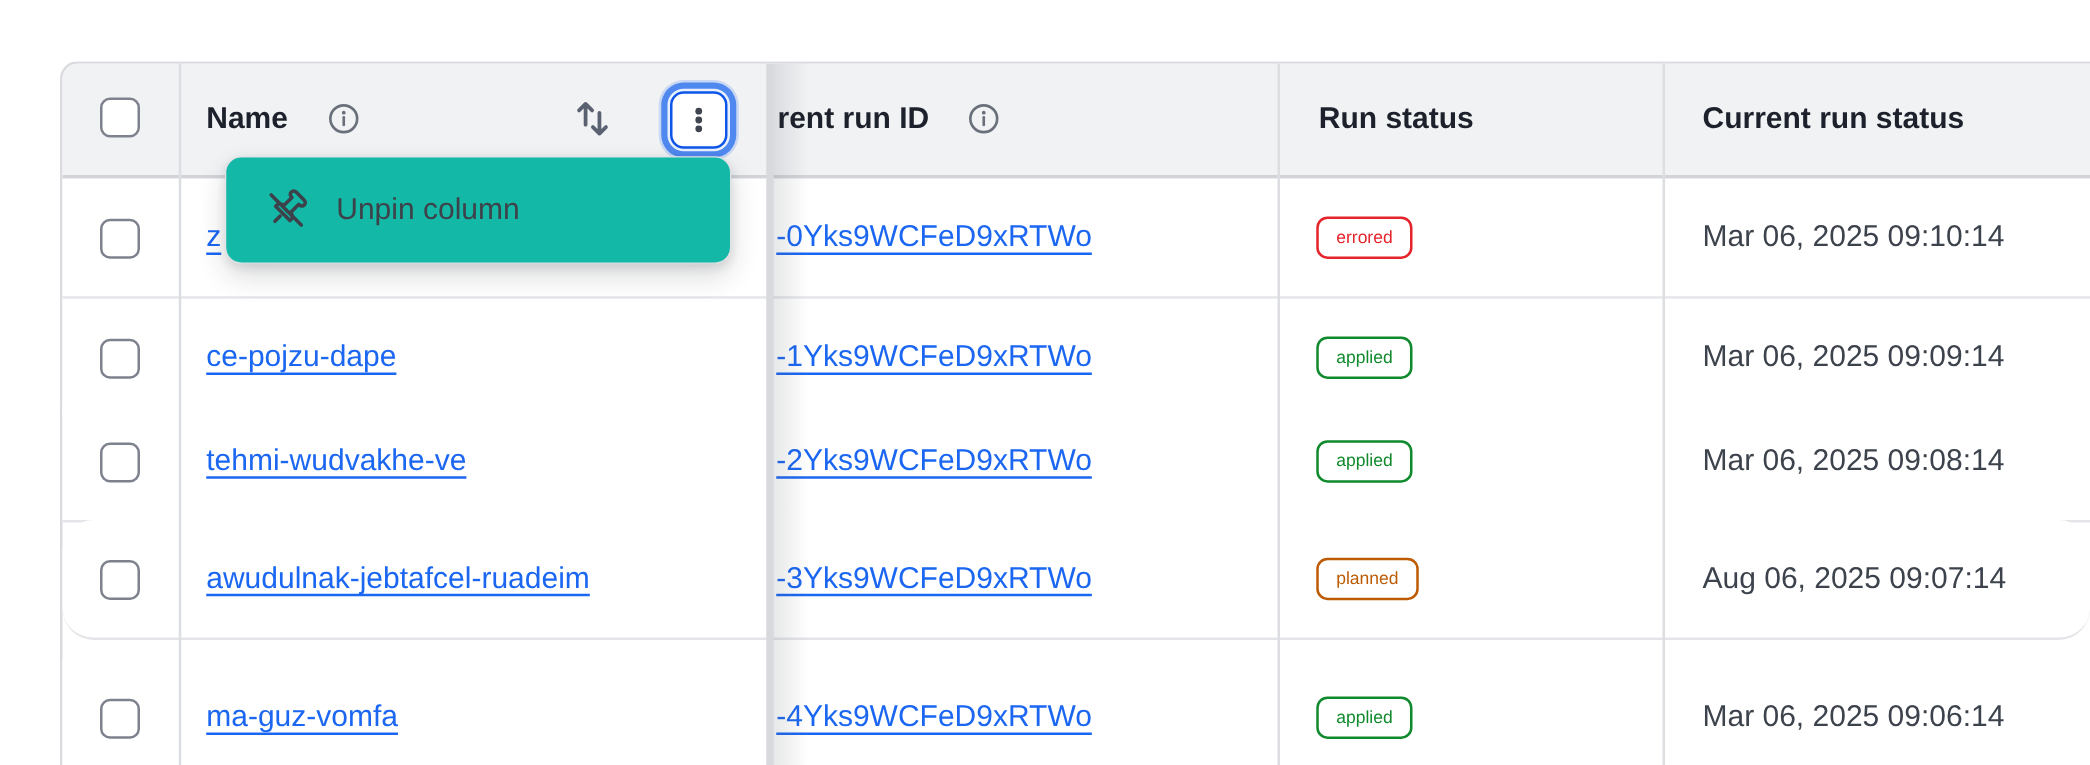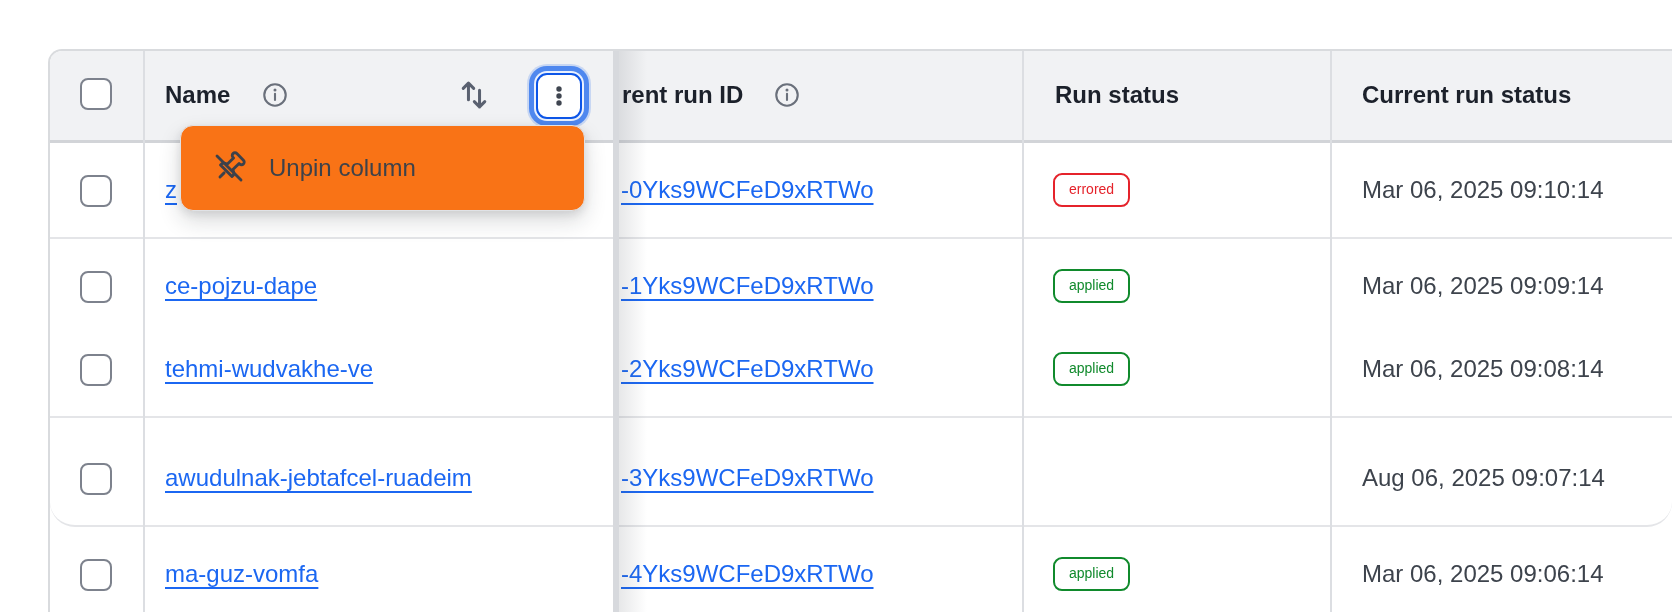--- a/index.html
+++ b/index.html
@@ -50,21 +50,21 @@
   .cell { position:absolute; top:50%; transform:translateY(-50%); white-space:nowrap; z-index:5; }
   a.link { font-size:24px; color:#1b67f2; text-decoration:underline; text-decoration-thickness:2px; text-underline-offset:5px; cursor:pointer; }
   .badge {
     display:inline-block; font-size:14px; line-height:1.2;
     padding:6px 14px 7px; border:2px solid; border-radius:9px; background:#ffffff;
   }
   .date { font-size:24px; color:#3d434c; }
   
   .dropdown {
     position:absolute; left:180px; top:125px; width:405px; height:86px; z-index:20;
-    background:#f97316; border:1.5px solid #e0e2e6; border-radius:13px;
+    background:#14b8a6; border:1.5px solid #e0e2e6; border-radius:13px;
     box-shadow:0 10px 22px rgba(25,28,35,0.16), 0 3px 8px rgba(25,28,35,0.10);
     text-decoration:underline;
   }
   .menu-item {
     position:absolute; inset:0; display:flex; align-items:center;
     padding-left:30px; gap:22px; cursor:pointer; border-radius:13px;
   }
   .menu-item-label { font-size:24px; font-weight:500; color:#3d424a; }
   svg { overflow:visible; }
 </style>
@@ -91,24 +91,25 @@
     <span class="badge cell" style="left: 1003px; color: rgb(16, 138, 44); border-color: rgb(16, 138, 44);">applied</span>
     <span class="date cell" style="left:1312px">Mar 06, 2025 09:09:14</span>
   </div>
       <div class="row" style="top: 322px;">
     <div class="checkbox" style="left:30px; top:32px"></div>
     <a class="link cell" style="left:115px">tehmi-wudvakhe-ve</a>
     <a class="link cell" style="left:571px">-2Yks9WCFeD9xRTWo</a>
     <span class="badge cell" style="left: 1003px; color: rgb(16, 138, 44); border-color: rgb(16, 138, 44);">applied</span>
     <span class="date cell" style="left:1312px">Mar 06, 2025 09:08:14</span>
   </div>
-      <div class="row" style="top: 431px; border-radius: 25px;">
+      <div class="row" style="top: 416px; border-radius: 25px;">
     <div class="checkbox" style="left:30px; top:32px"></div>
     <a class="link cell" style="left:115px">awudulnak-jebtafcel-ruadeim</a>
     <a class="link cell" style="left:571px">-3Yks9WCFeD9xRTWo</a>
+    <span class="badge cell" style="left: 1003px; color: rgb(189, 91, 5); border-color: rgb(189, 91, 5);">planned</span>
     <span class="date cell" style="left:1312px">Aug 06, 2025 09:07:14</span>
   </div>
       <div class="row" style="top: 527px;">
     <div class="checkbox" style="left:30px; top:32px"></div>
     <a class="link cell" style="left:115px">ma-guz-vomfa</a>
     <a class="link cell" style="left:571px">-4Yks9WCFeD9xRTWo</a>
     <span class="badge cell" style="left: 1003px; color: rgb(16, 138, 44); border-color: rgb(16, 138, 44);">applied</span>
     <span class="date cell" style="left:1312px">Mar 06, 2025 09:06:14</span>
   </div>
     </div>

